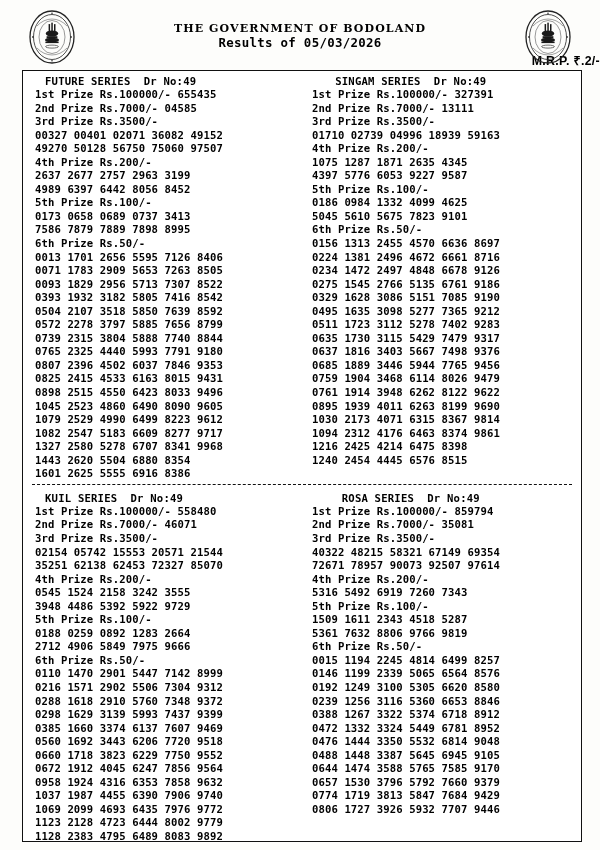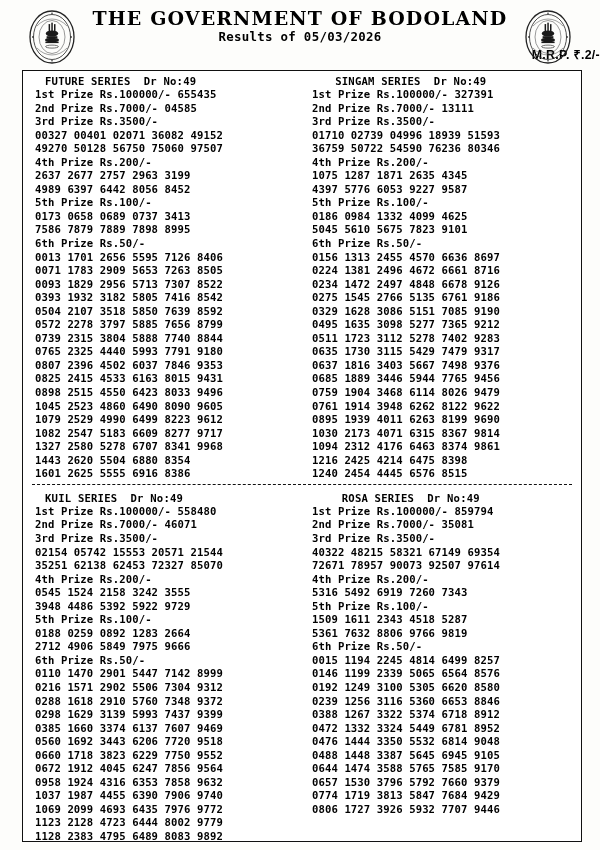--- a/index.html
+++ b/index.html
@@ -11,23 +11,23 @@
     overflow:hidden;
   }
   .page{position:relative;width:600px;height:850px;}
 
   
   .header{position:relative;height:68px;}
   .title{
     text-align:center;
     font-family:"DejaVu Serif","Liberation Serif",serif;
     font-weight:bold;
-    font-size:19px;
+    font-size:11px;
     letter-spacing:1.1px;
-    padding-top:8px;
+    padding-top:23px;
     line-height:1.1;
   }
   .subtitle{
     text-align:center;
     font-family:"DejaVu Sans Mono","Liberation Mono",monospace;
     font-weight:bold;
     font-size:12.4px;
     letter-spacing:.3px;
     margin-top:0;
   }
@@ -183,22 +183,21 @@
           <div class="line">1082 2547 5183 6609 8277 9717</div>
           <div class="line">1327 2580 5278 6707 8341 9968</div>
           <div class="line">1443 2620 5504 6880 8354</div>
           <div class="line">1601 2625 5555 6916 8386</div>
         </div>
       <div class="col right">
           <div class="series-title">  SINGAM SERIES  Dr No:49</div>
           <div class="line">1st Prize Rs.100000/- 327391</div>
           <div class="line">2nd Prize Rs.7000/- 13111</div>
           <div class="line">3rd Prize Rs.3500/-</div>
-          <div class="line">01710 02739 04996 18939 51593</div>
-          <div class="line">36759 50722 54590 76236 80346</div>
+          <div class="line">01710 02739 04996 18939 59163</div>
           <div class="line">4th Prize Rs.200/-</div>
           <div class="line">1075 1287 1871 2635 4345</div>
           <div class="line">4397 5776 6053 9227 9587</div>
           <div class="line">5th Prize Rs.100/-</div>
           <div class="line">0186 0984 1332 4099 4625</div>
           <div class="line">5045 5610 5675 7823 9101</div>
           <div class="line">6th Prize Rs.50/-</div>
           <div class="line">0156 1313 2455 4570 6636 8697</div>
           <div class="line">0224 1381 2496 4672 6661 8716</div>
           <div class="line">0234 1472 2497 4848 6678 9126</div>

